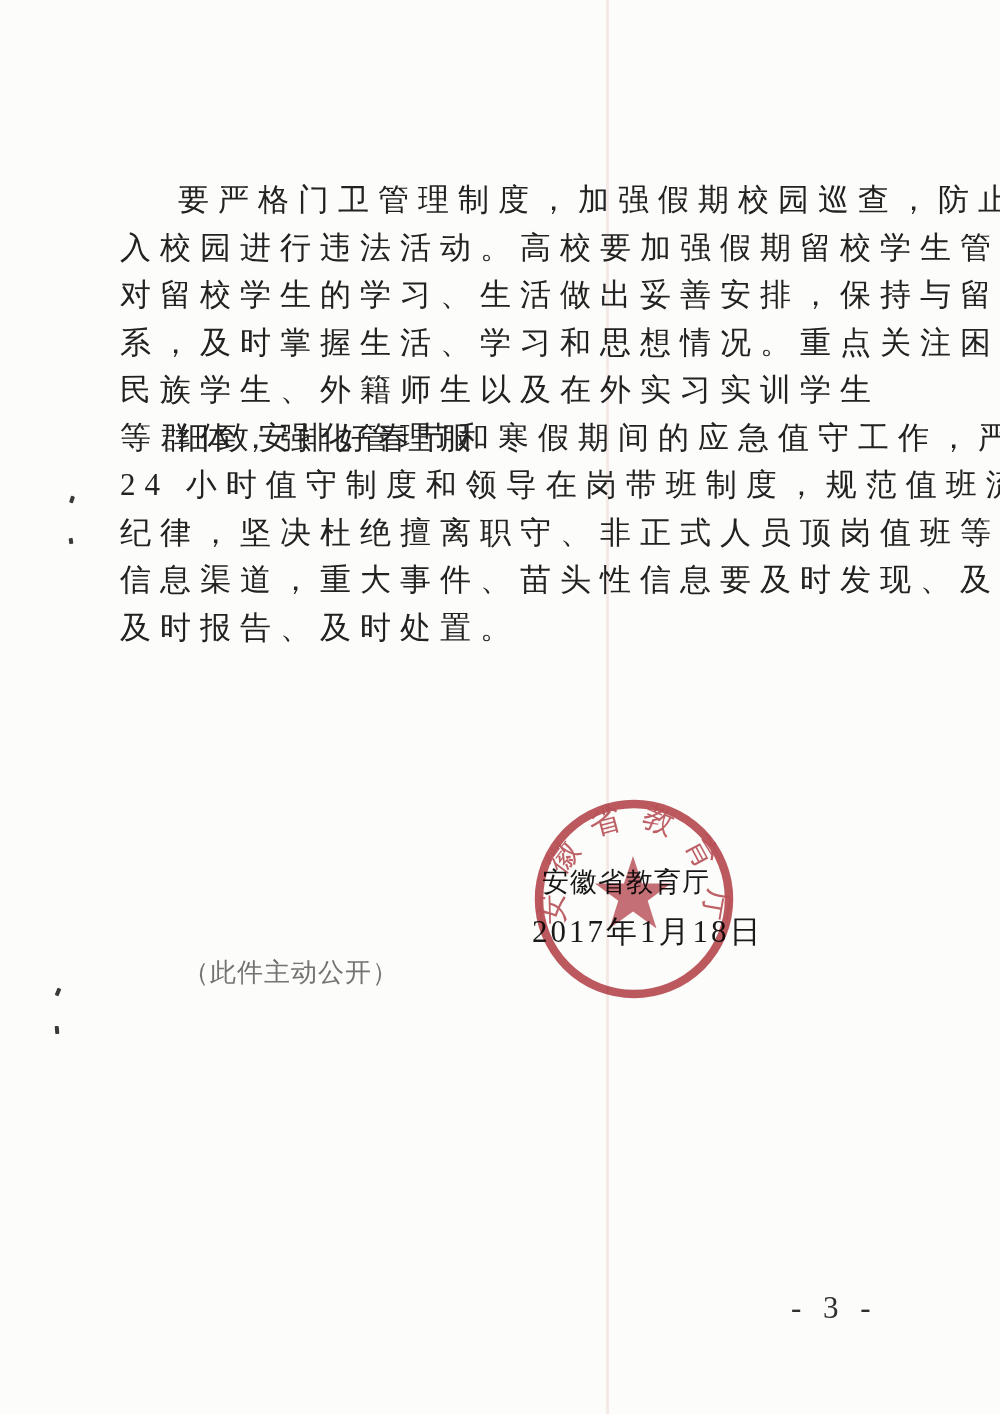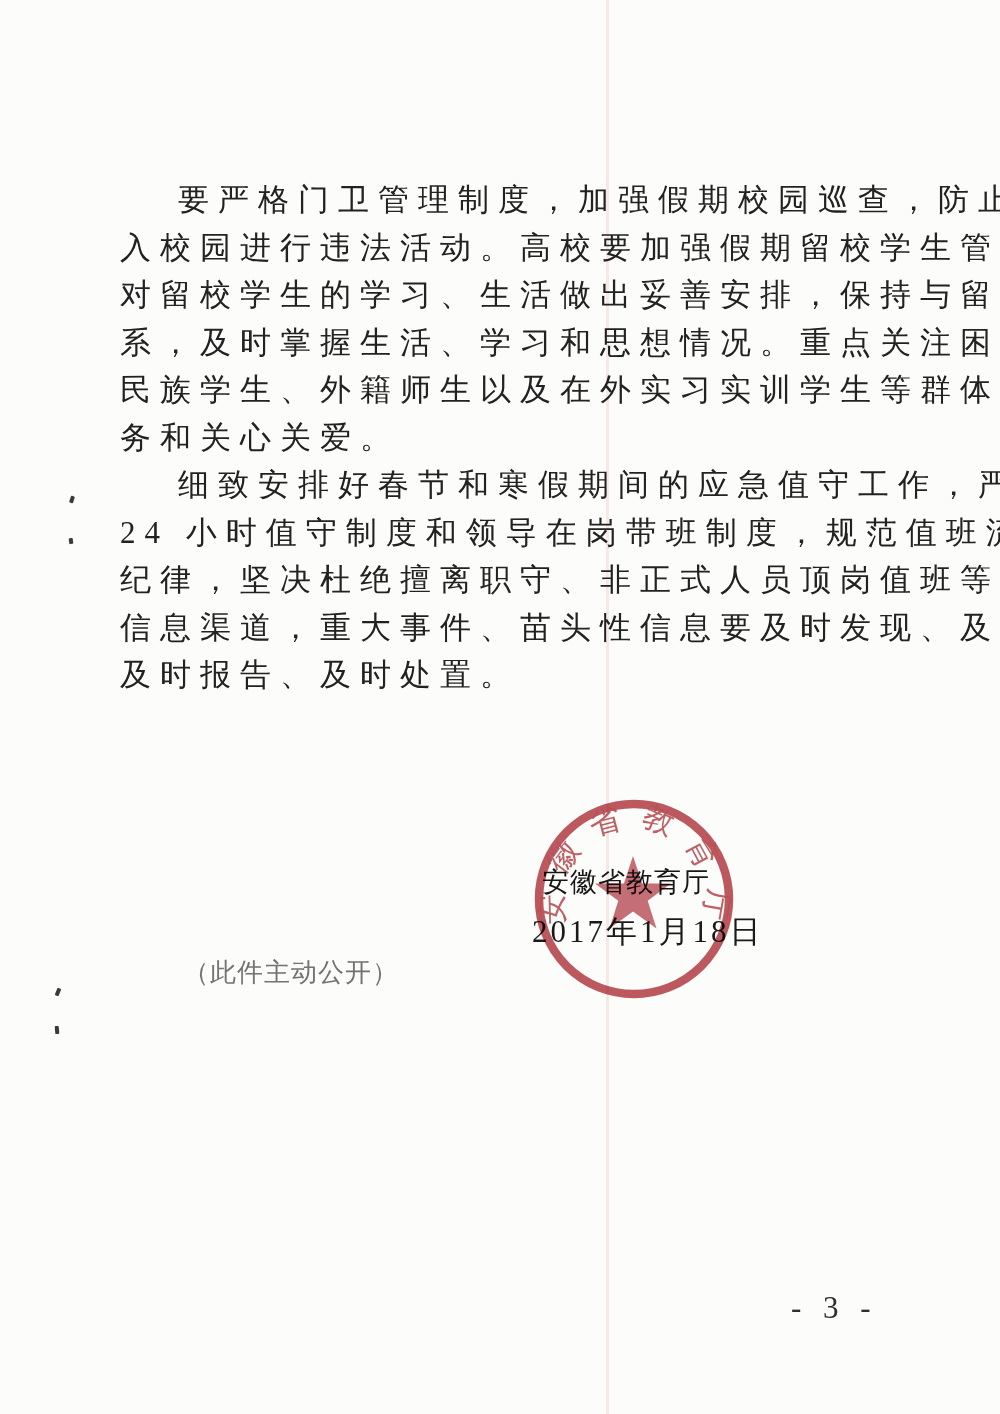--- a/index.html
+++ b/index.html
@@ -87,21 +87,20 @@
 
 <div class="fold-line"></div>
 
 <div class="doc-body">
   <div class="para">
       <div class="body-line">要严格门卫管理制度，加强假期校园巡查，防止不法人员进</div>
       <div class="body-line">入校园进行违法活动。高校要加强假期留校学生管理服务工作，</div>
       <div class="body-line">对留校学生的学习、生活做出妥善安排，保持与留校学生沟通联</div>
       <div class="body-line">系，及时掌握生活、学习和思想情况。重点关注困难学生、少数</div>
       <div class="body-line">民族学生、外籍师生以及在外实习实训学生等群体，强化管理服</div>
-      <div class="body-line">务和关心关爱。</div>
     </div>
   <div class="para">
       <div class="body-line">细致安排好春节和寒假期间的应急值守工作，严格执行假期</div>
       <div class="body-line">24 小时值守制度和领导在岗带班制度，规范值班流程，严明值班</div>
       <div class="body-line">纪律，坚决杜绝擅离职守、非正式人员顶岗值班等现象。要畅通</div>
       <div class="body-line">信息渠道，重大事件、苗头性信息要及时发现、及时防范应对、</div>
       <div class="body-line">及时报告、及时处置。</div>
     </div>
 </div>
 

